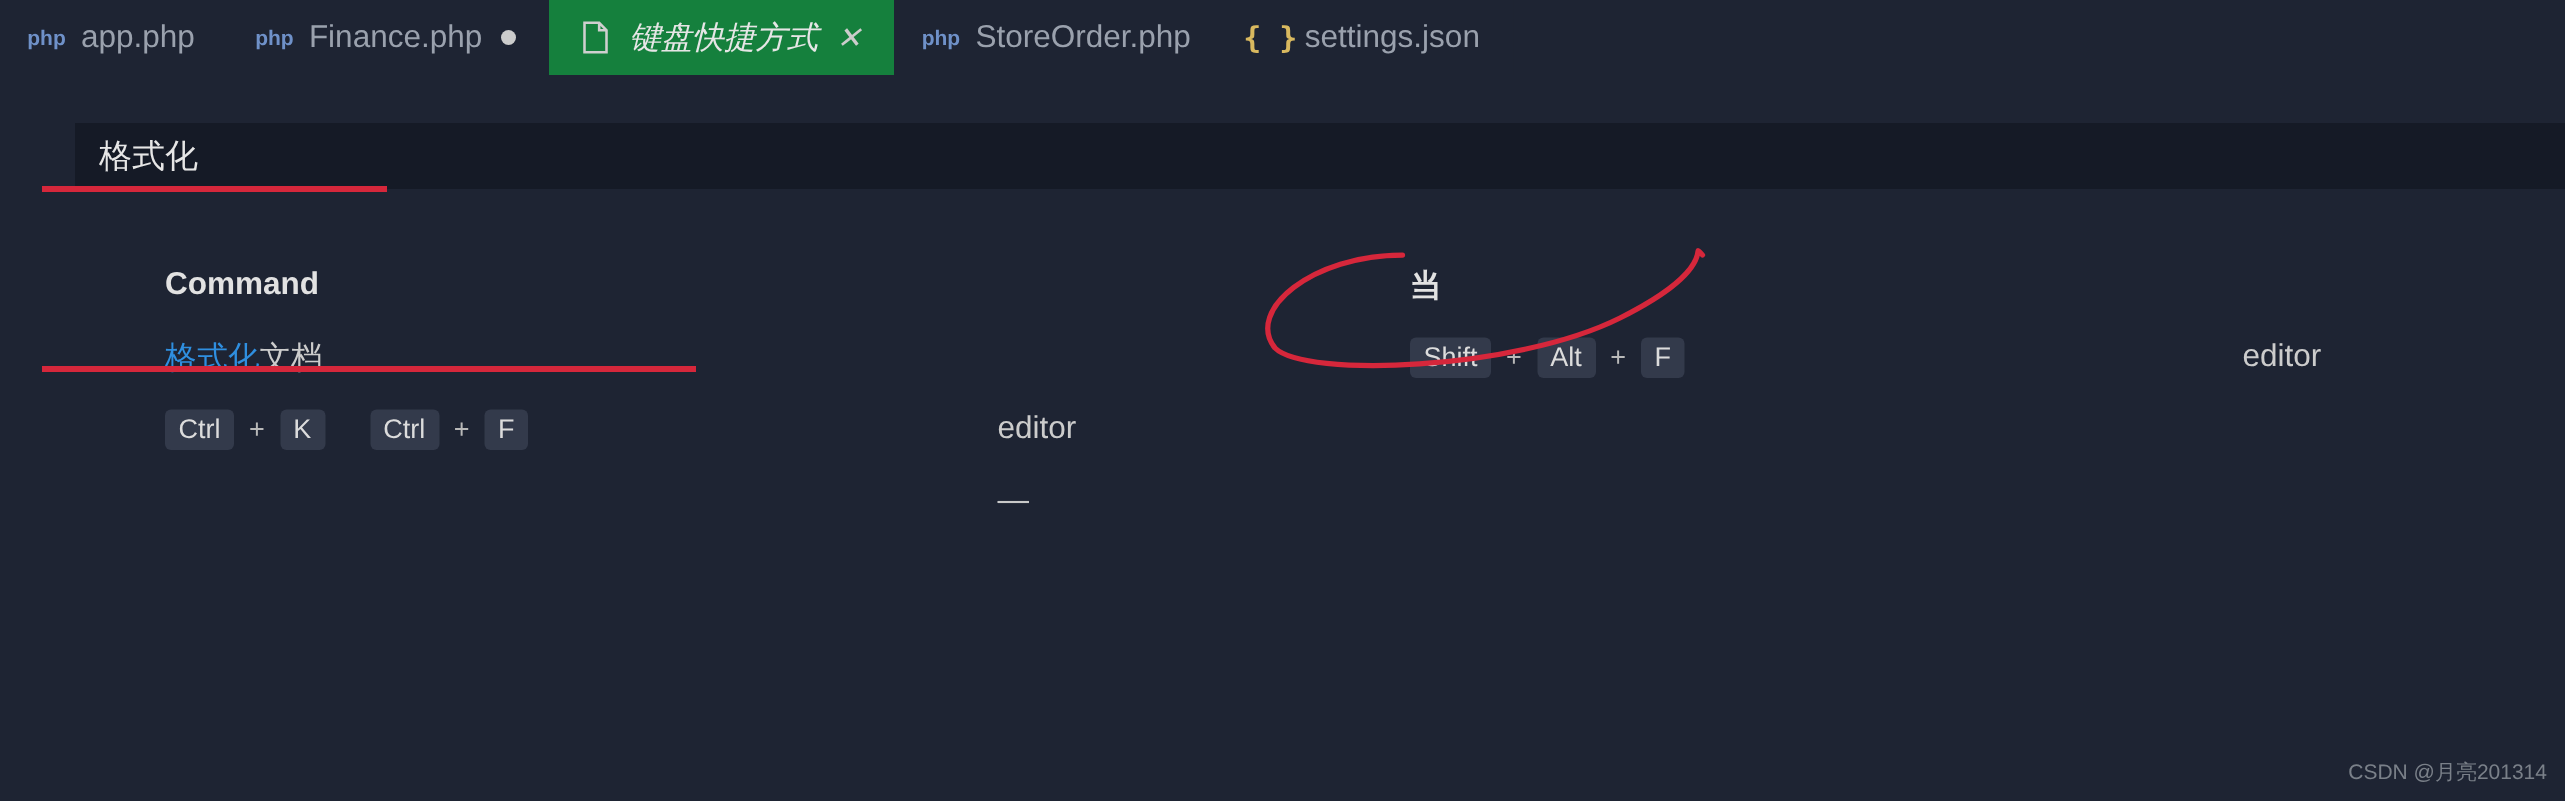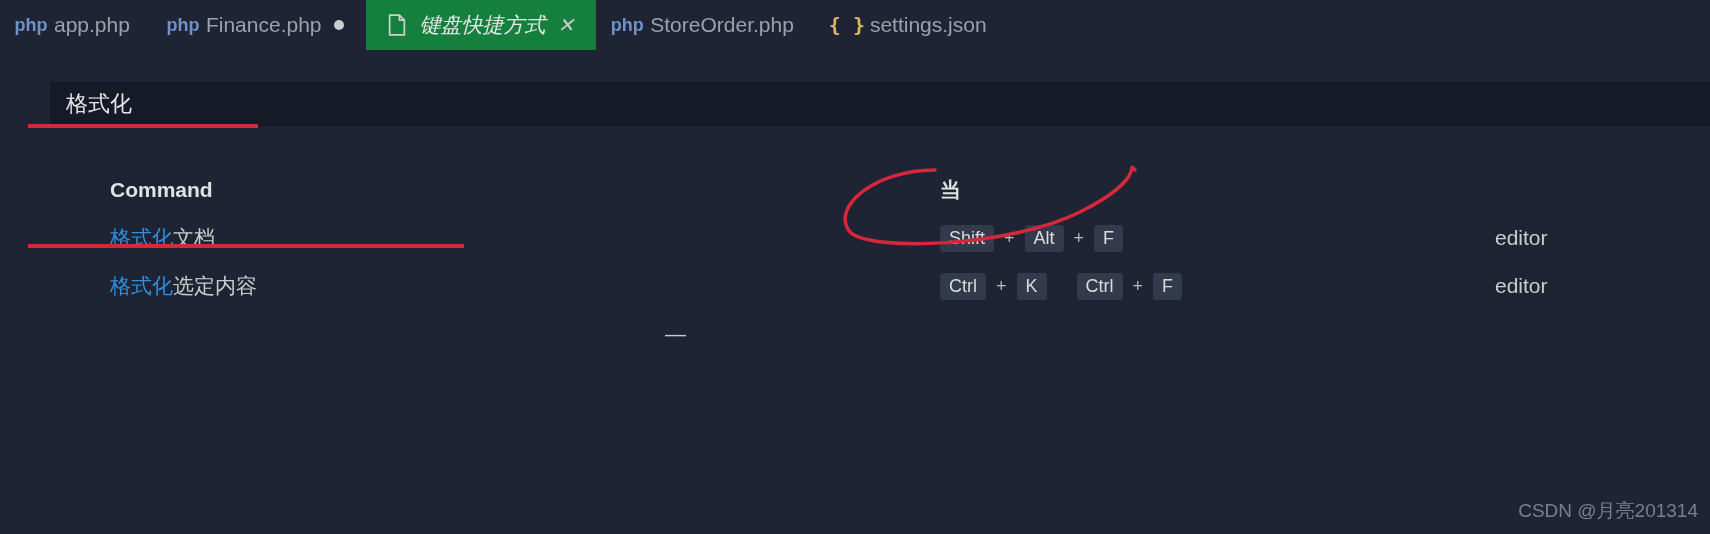--- a/index.html
+++ b/index.html
@@ -34,21 +34,21 @@
     background: #15803d;
     color: #e6e6e6;
     font-style: italic;
   }
   .tab .file-icon { display: inline-flex; align-items: center; justify-content: center; width: 22px; height: 22px; }
   .tab .dirty-dot {
     width: 10px; height: 10px; border-radius: 50%; background: #cccccc; display: inline-block;
   }
   .tab .close-x { font-size: 20px; color: #cccccc; }
 
-  .php-icon { font-weight: 700; font-size: 18px; color: #6f91c9; }
+  .php-icon { font-weight: 700; font-size: 14px; color: #6f91c9; }
   .doc-icon svg { width: 20px; height: 22px; }
   .json-icon { color: #d9b95f; font-size: 20px; font-family: monospace; font-weight: 600; }
 
   
   .search-wrap {
     padding: 32px 0 0 50px;
   }
   .search-input {
     width: 1660px;
     height: 44px;
@@ -87,21 +87,21 @@
   .dash { color: #c9c9c9; letter-spacing: 1px; }
 
   
   .anno { position: absolute; pointer-events: none; }
   .underline1 { left: 28px; top: 124px; width: 230px; height: 4px; background: #d6273b; }
   .underline2 { left: 28px; top: 244px; width: 436px; height: 4px; background: #d6273b; }
   .circle-svg { left: 820px; top: 152px; }
 
   .watermark {
     position: absolute; right: 12px; bottom: 10px;
-    color: #7a8089; font-size: 19px;
+    color: #7a8089; font-size: 14px;
   }
 </style>
 </head>
 <body>
 
 <div class="tab-bar">
   <div class="tab">
     <span class="file-icon php-icon">php</span>
     <span>app.php</span>
   </div>
@@ -147,23 +147,20 @@
       <span class="key">Shift</span>
       <span class="plus">+</span>
       <span class="key">Alt</span>
       <span class="plus">+</span>
       <span class="key">F</span>
     </div>
     <div class="col-when">editor</div>
   </div>
 
   <div class="row">
-    <div class="col-cmd">
-      <span class="highlight">格式化</span><span>选定内容</span>
-    </div>
     <div class="col-key">
       <span class="key">Ctrl</span>
       <span class="plus">+</span>
       <span class="key">K</span>
       <span style="width:14px"></span>
       <span class="key">Ctrl</span>
       <span class="plus">+</span>
       <span class="key">F</span>
     </div>
     <div class="col-when">editor</div>

